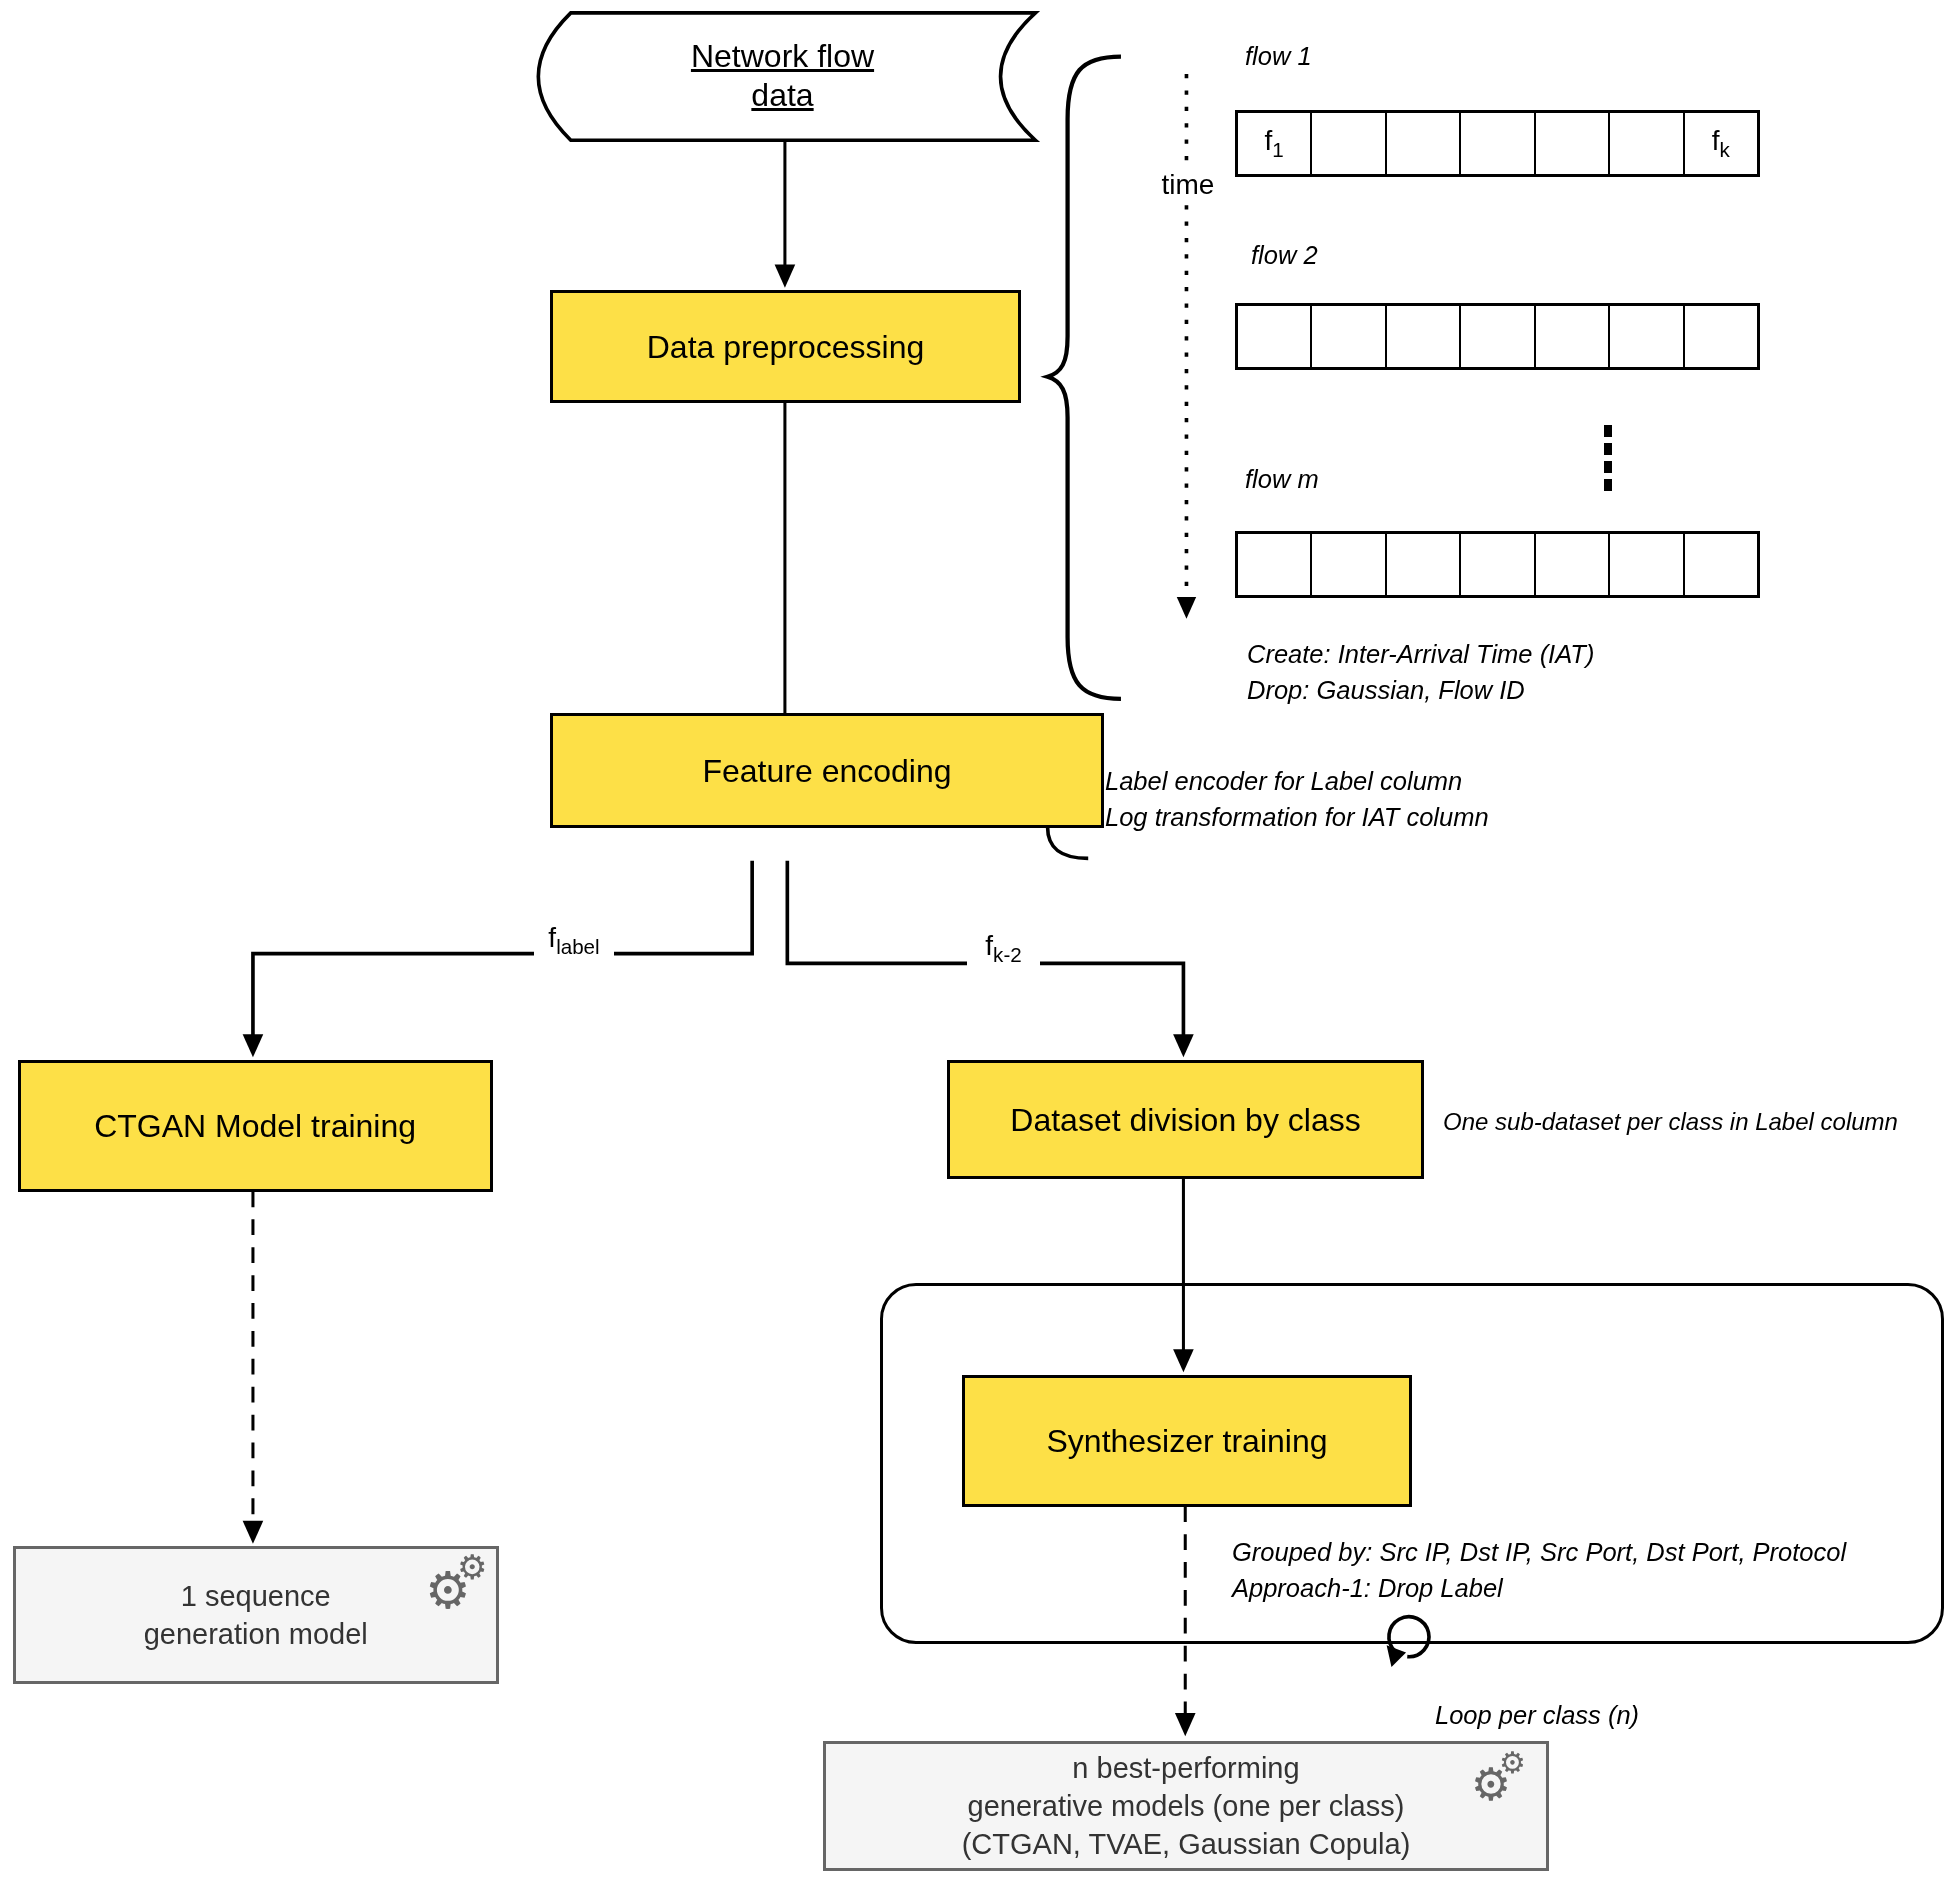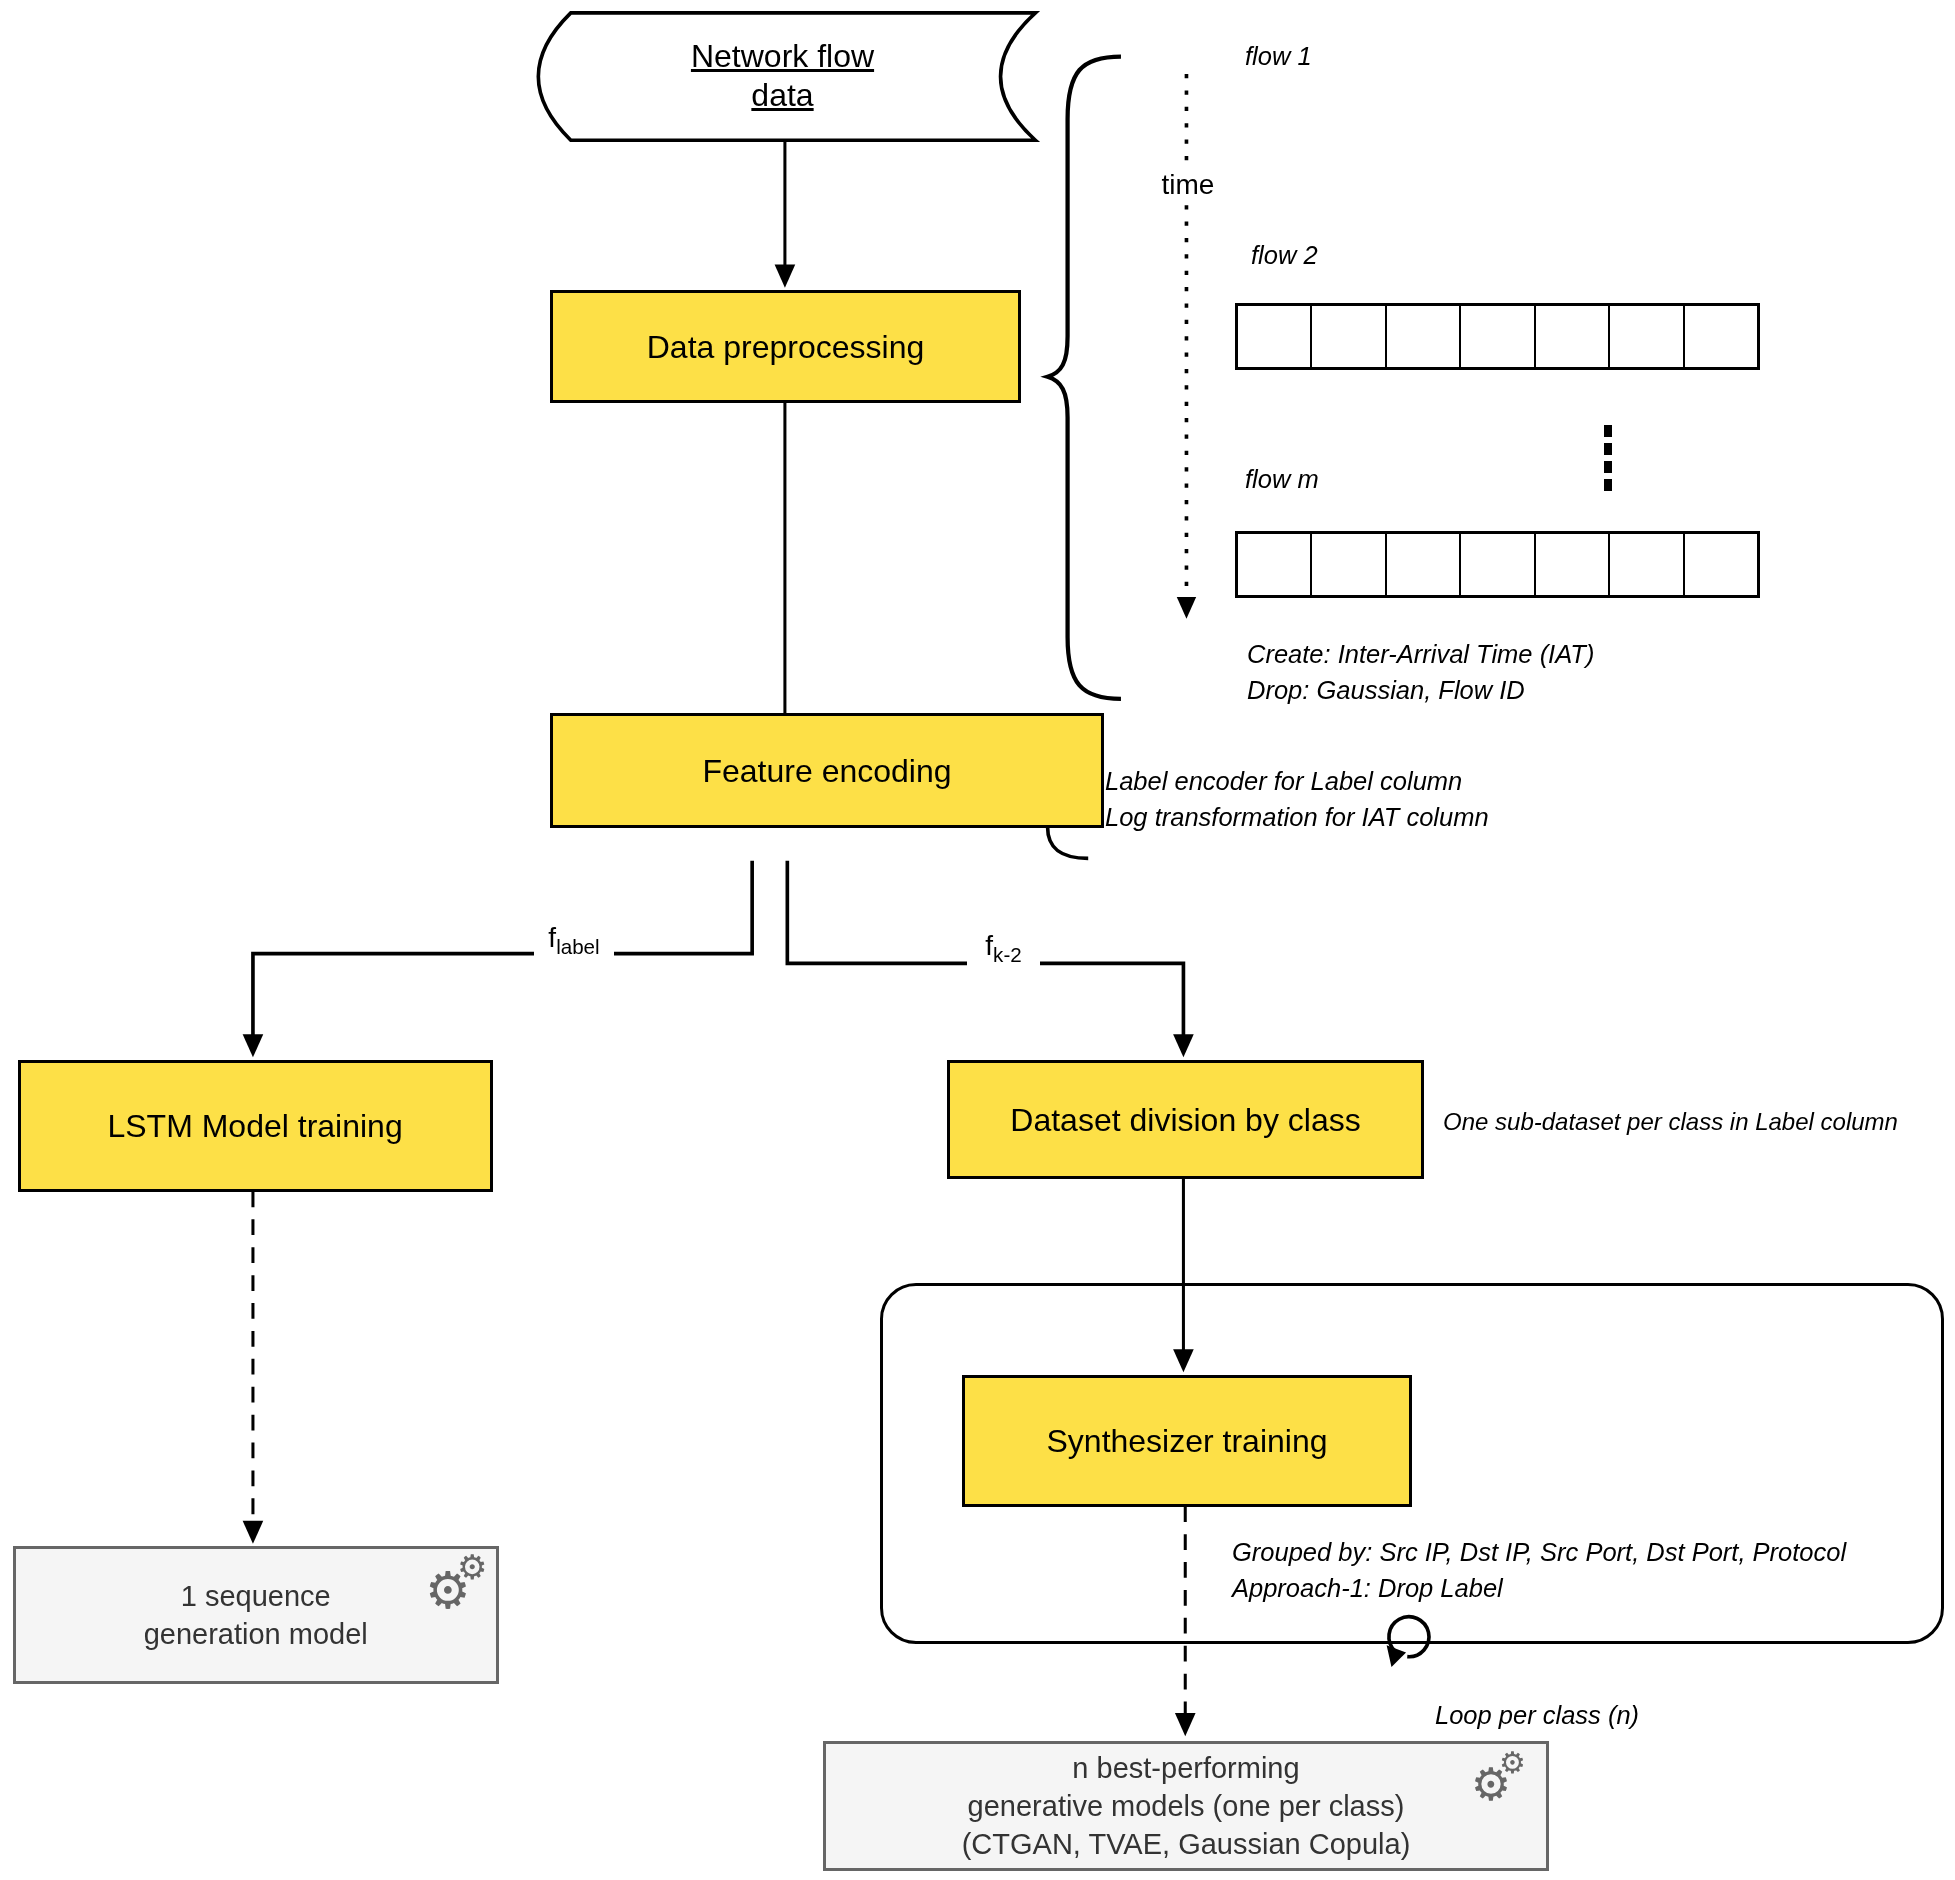--- a/index.html
+++ b/index.html
@@ -83,21 +83,21 @@
 
   <div class="node" style="left:550px;top:290px;width:471px;height:113px;">
     <span>Data preprocessing</span>
   </div>
 
   <div class="node" style="left:550px;top:713px;width:554px;height:115px;">
     <span>Feature encoding</span>
   </div>
 
   <div class="node" style="left:17.6px;top:1060px;width:475px;height:132px;">
-    <span>LSTM Model training</span>
+    <span>CTGAN Model training</span>
   </div>
 
   <div class="node" style="left:947px;top:1060px;width:477px;height:119px;">
     <span>Dataset division by class</span>
   </div>
 
   <div class="container-box" style="left:880px;top:1283px;width:1064px;height:361px;"></div>
 
   <div class="node" style="left:962px;top:1375px;width:450px;height:132px;">
     <span>Synthesizer training</span>
@@ -116,20 +116,33 @@
     <span>n best-performing</span>
     <span>generative models (one per class)</span>
     <span>(CTGAN, TVAE, Gaussian Copula)</span>
   </div>
   <div class="gears gears-sm" style="left:1471px;top:1752px;width:61px;height:61px;">
     <span class="g-big">⚙</span>
     <span class="g-small">⚙</span>
   </div>
 
   <div class="flowlabel" style="left:1245px;top:42px;">flow 1</div>
+  <div class="row" style="left:1235px;top:110px;width:525px;height:67px;">
+    <div class="cell">
+      <span><span>f</span><sub class="fsub">1</sub></span>
+    </div>
+    <div class="cell"></div>
+    <div class="cell"></div>
+    <div class="cell"></div>
+    <div class="cell"></div>
+    <div class="cell"></div>
+    <div class="cell">
+      <span><span>f</span><sub class="fsub">k</sub></span>
+    </div>
+  </div>
 
   <div class="flowlabel" style="left:1243px;top:241px;margin-left:8px;">flow 2</div>
   <div class="row" style="left:1235px;top:303px;width:525px;height:67px;">
     <div class="cell"></div>
     <div class="cell"></div>
     <div class="cell"></div>
     <div class="cell"></div>
     <div class="cell"></div>
     <div class="cell"></div>
     <div class="cell"></div>

